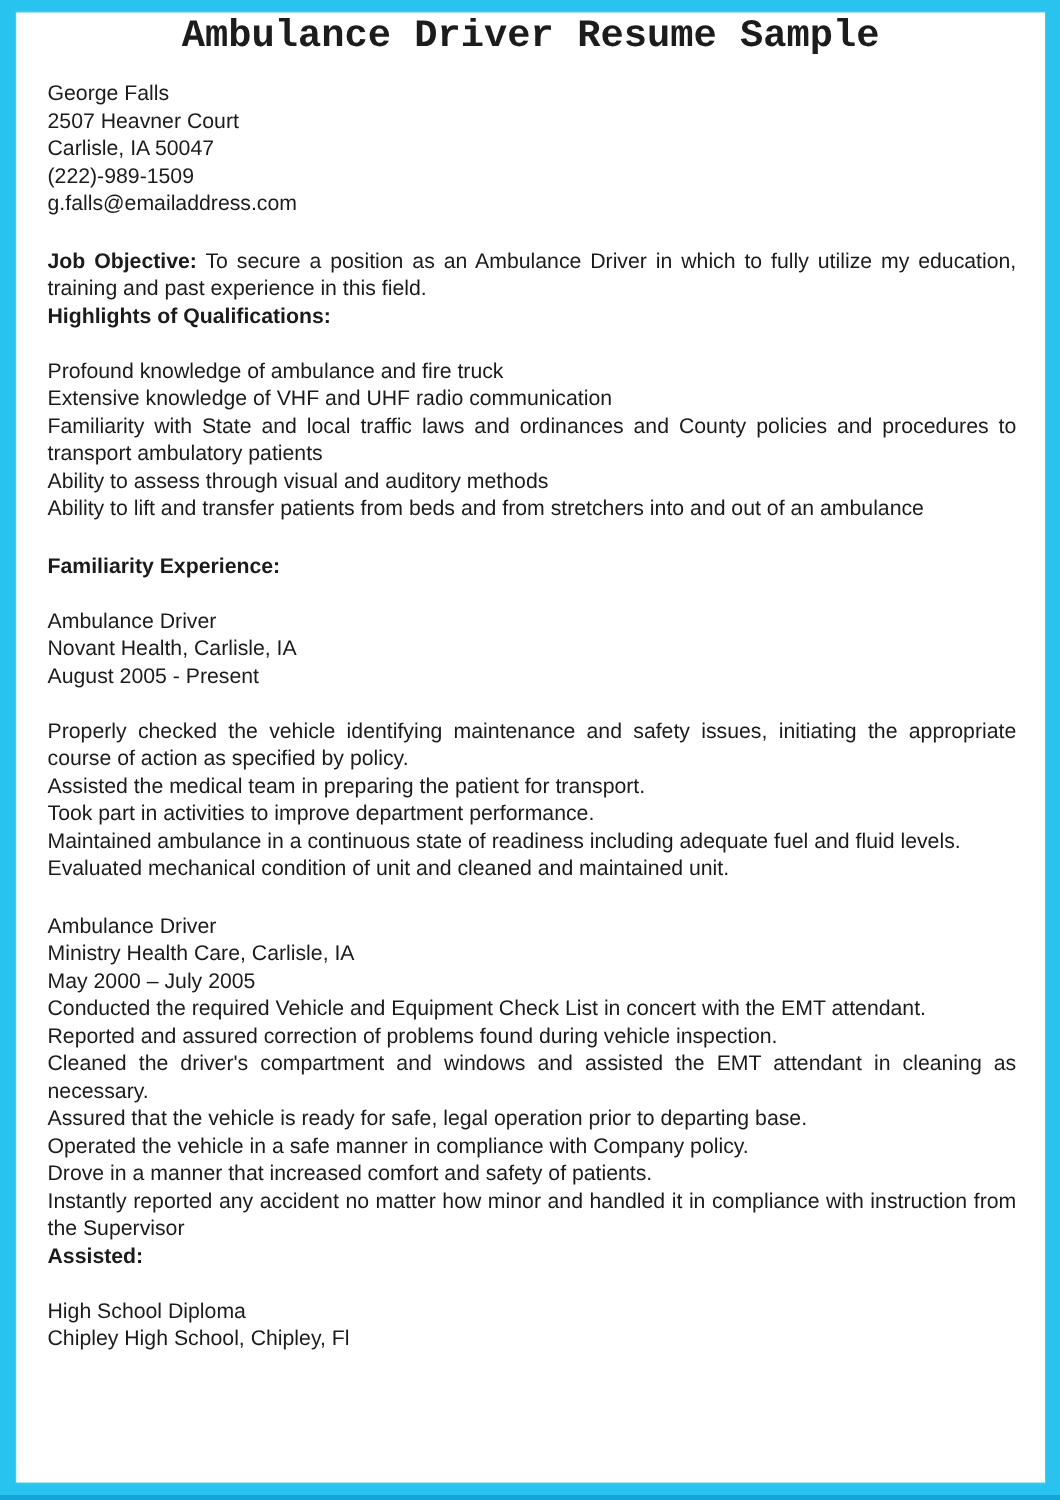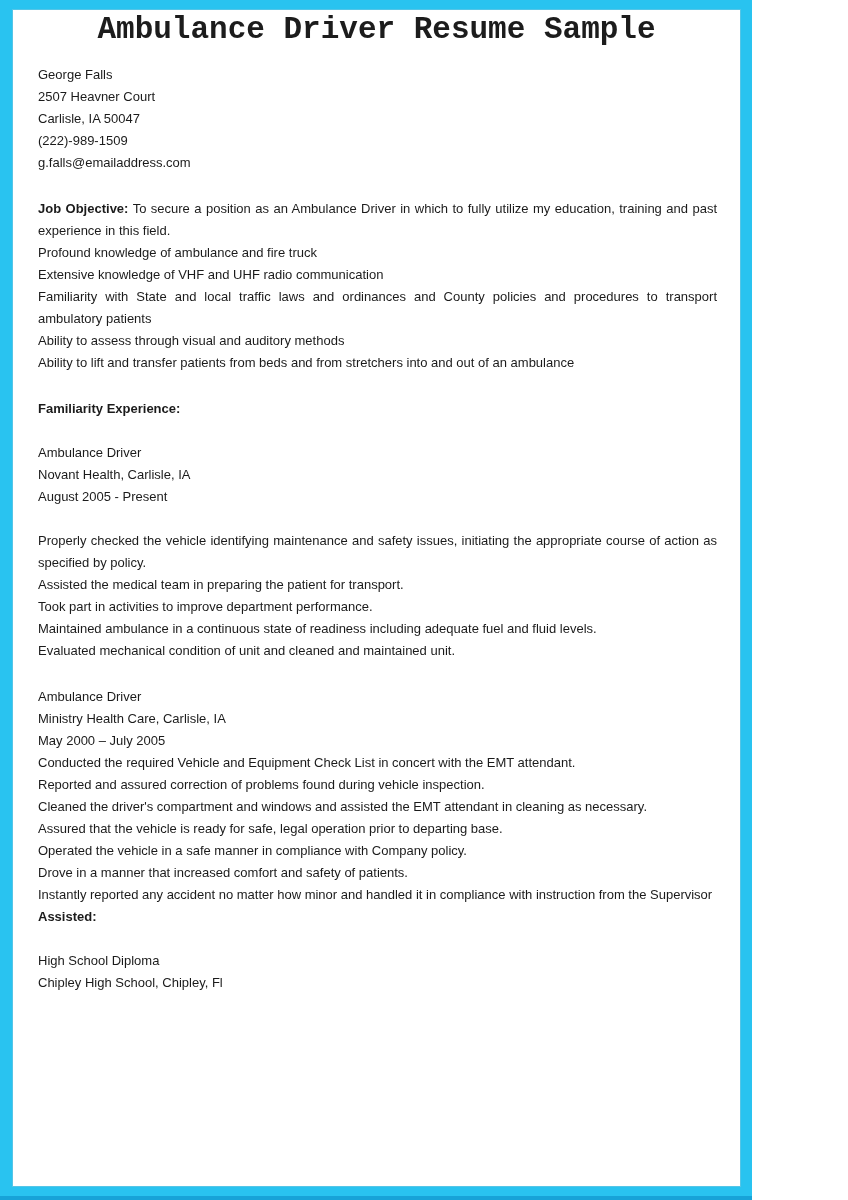--- a/index.html
+++ b/index.html
@@ -1,20 +1,20 @@
 <!DOCTYPE html>
 <html><head>
 <meta charset="utf-8">
 <style>
   html, body { margin: 0; padding: 0; }
   body { width: 848px; height: 1200px; font-family: "Liberation Sans", sans-serif; }
 
   .page {
     position: relative;
-    width: 752px;
+    width: 848px;
     height: 1200px;
     background: #29c3f0;
     overflow: hidden;
   }
   .page-bottom-edge {
     position: absolute;
     left: 0; bottom: 0;
     width: 100%; height: 4px;
     background: #17a3d8;
   }
@@ -31,21 +31,21 @@
     font-weight: bold;
     font-size: 31px;
     line-height: 44px;
     letter-spacing: 0px;
     color: #1c1c1c;
     white-space: nowrap;
   }
   .content {
     padding: 0 23px 0 25px;
     color: #1b1b1b;
-    font-size: 13px;
+    font-size: 17px;
     line-height: 22px;
   }
   .content p { margin: 0; }
   .line { line-height: 22px; }
   .b { font-weight: bold; }
   .just { text-align: justify; }
   .gap22 { margin-bottom: 22px; }
   .gap24 { margin-bottom: 24px; }
 </style>
 </head>
@@ -61,20 +61,21 @@
       <div class="gap24">
         <div class="line">George Falls</div>
         <div class="line">2507 Heavner Court</div>
         <div class="line">Carlisle, IA 50047</div>
         <div class="line">(222)-989-1509</div>
         <div class="line">g.falls@emailaddress.com</div>
       </div>
 
       <p class="just gap22"><span class="b">Job Objective:</span><span> To secure a position as an Ambulance Driver in which to fully utilize my education, training and past experience in this field.</span></p>
 
+      <div class="b gap22">Highlights of Qualifications:</div>
       <div class="gap24">
         <p class="just">Profound knowledge of ambulance and fire truck</p>
         <p class="just">Extensive knowledge of VHF and UHF radio communication</p>
         <p class="just">Familiarity with State and local traffic laws and ordinances and County policies and procedures to transport ambulatory patients</p>
         <p class="just">Ability to assess through visual and auditory methods</p>
         <p class="just">Ability to lift and transfer patients from beds and from stretchers into and out of an ambulance</p>
       </div>
 
       <div class="b gap22">Familiarity Experience:</div>
 

